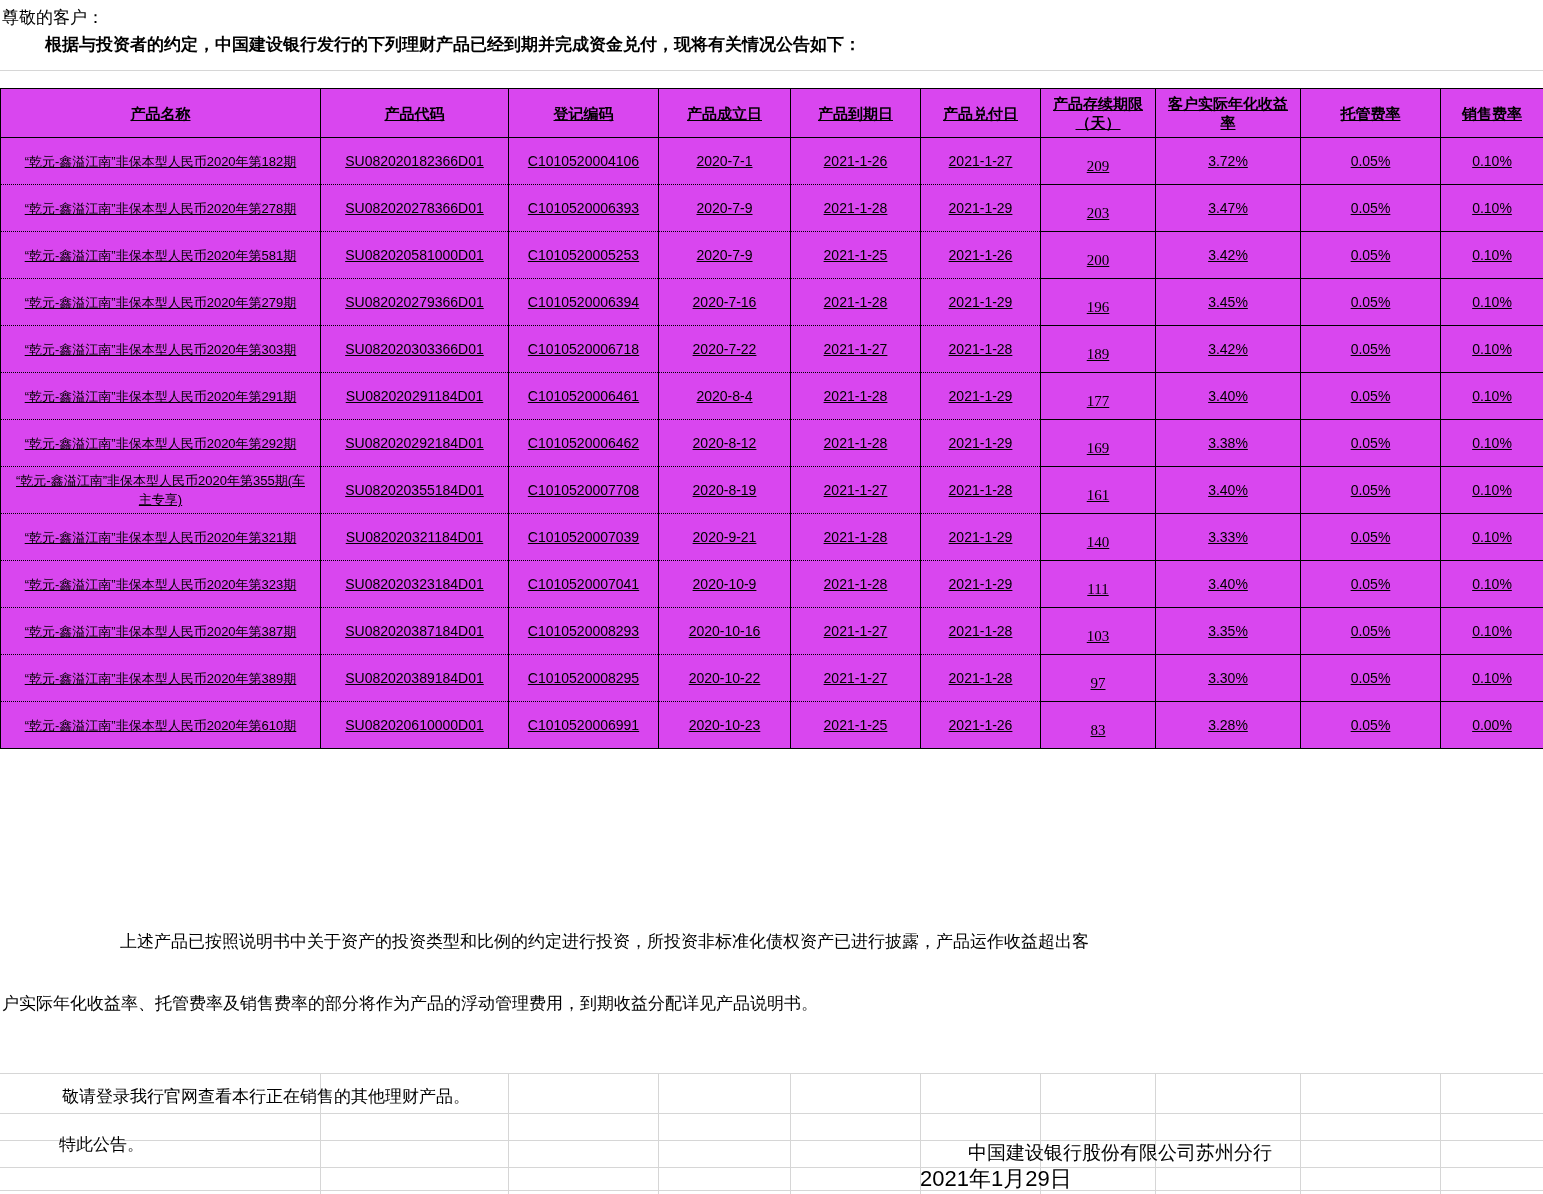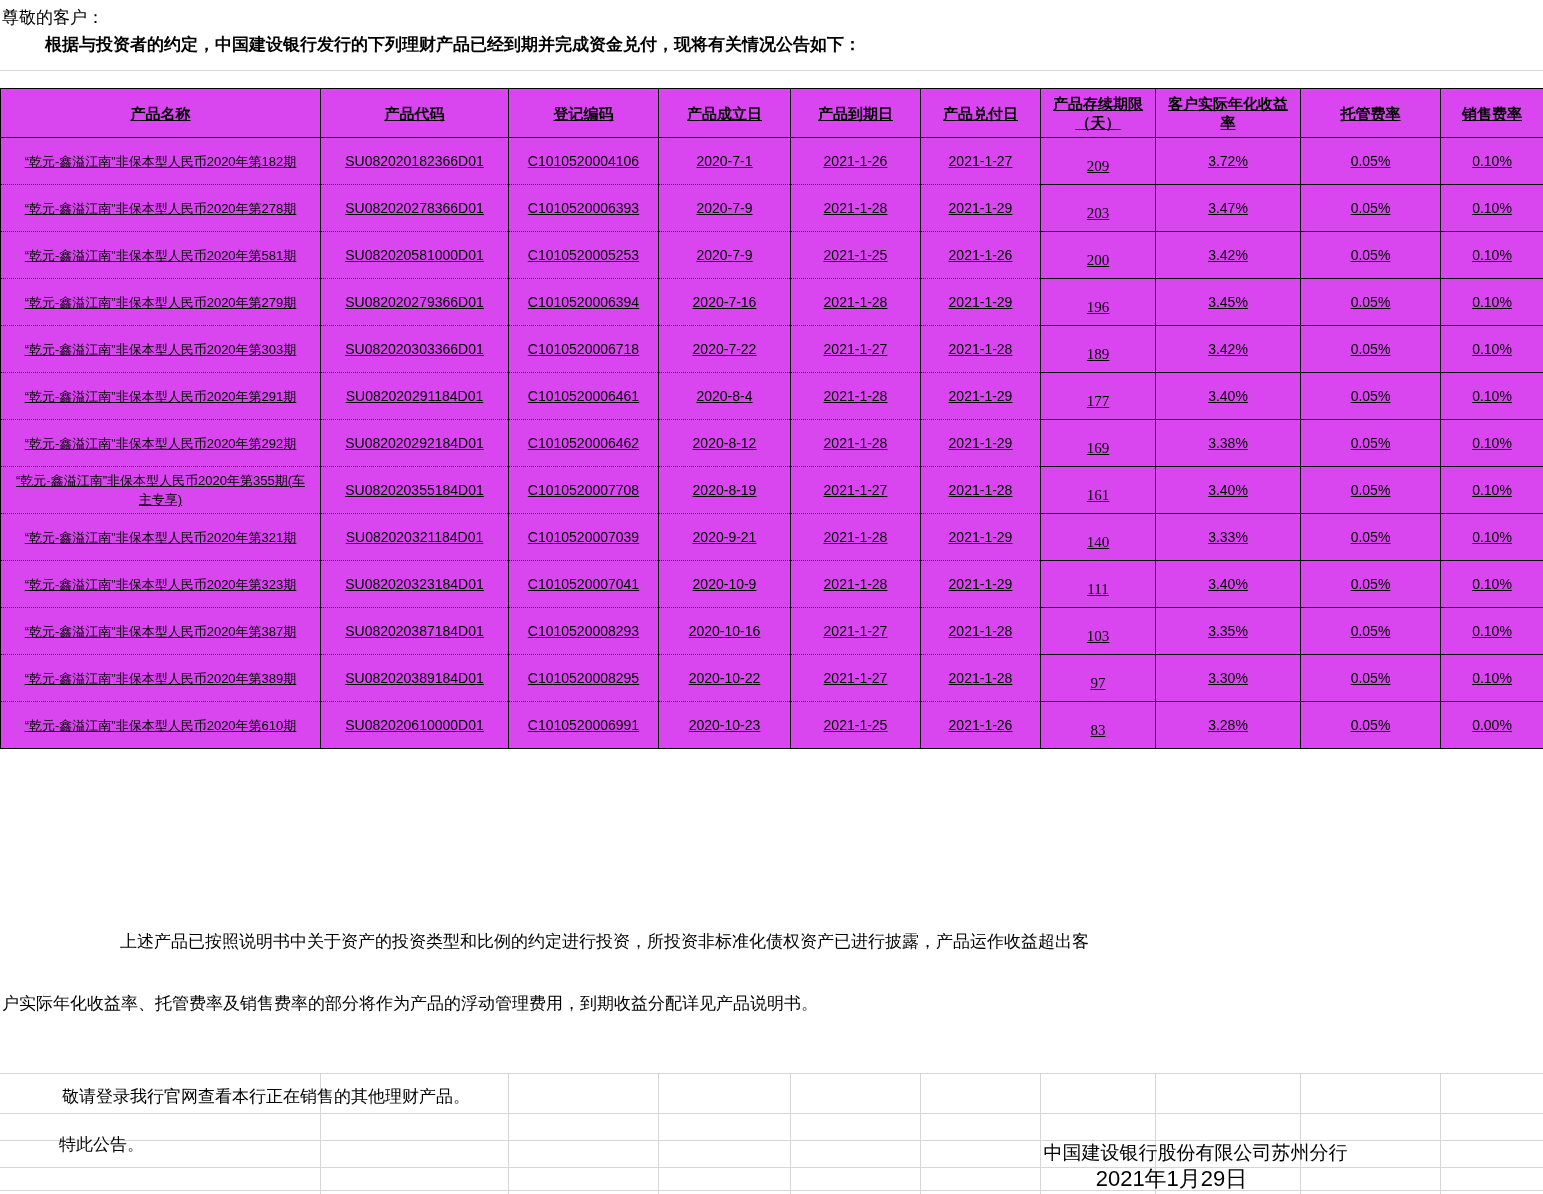--- a/index.html
+++ b/index.html
@@ -36,21 +36,21 @@
   table.products tbody td.col-0 { font-size:13px; padding:0 12px; }
   table.products tbody td.col-6 {
     font-family:"Liberation Serif", serif; font-size:15px; padding-top:10px;
   }
 
   
   .gl { position:absolute; background:#d6d6d6; }
   .gl.h { height:1px; left:0; width:1543px; }
   .gl.v { width:1px; top:1073px; height:121px; }
 
-  .sign-block { position:absolute; left:920px; top:1139px; width:503px; text-align:center; }
+  .sign-block { position:absolute; left:920px; top:1139px; width:503px; }
   .sign-line1 { font-size:19px; line-height:27px; padding-left:48px; }
   .sign-line2 { font-size:22px; line-height:25px; }
 </style>
 </head>
 <body>
 
 <div class="gl h" style="top:70px;"></div>
 <div class="gl h" style="top:1073px;"></div>
 <div class="gl h" style="top:1113px;"></div>
 <div class="gl h" style="top:1140px;"></div>

